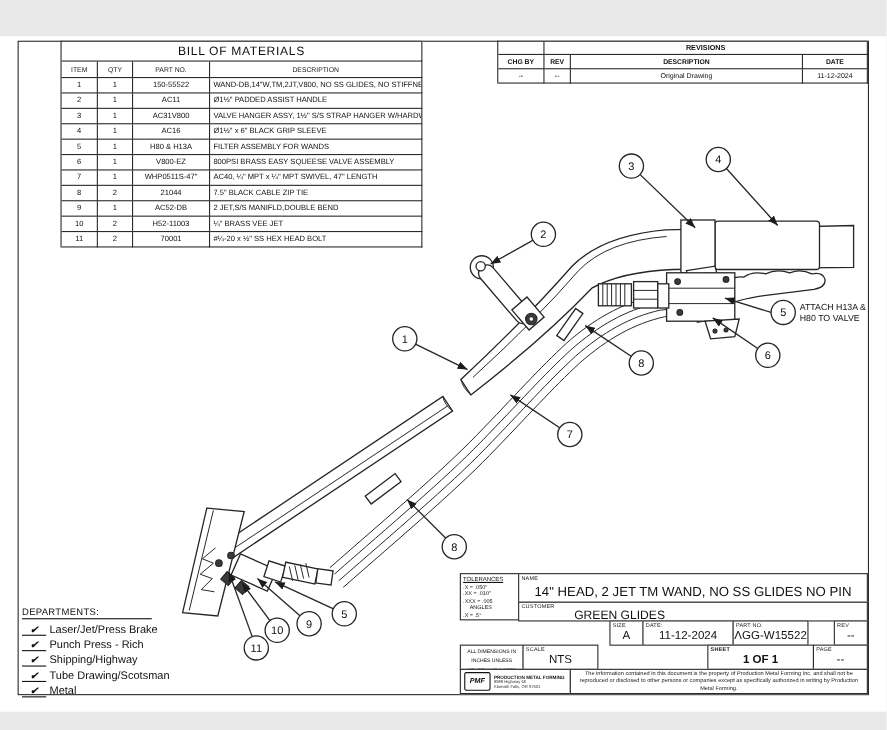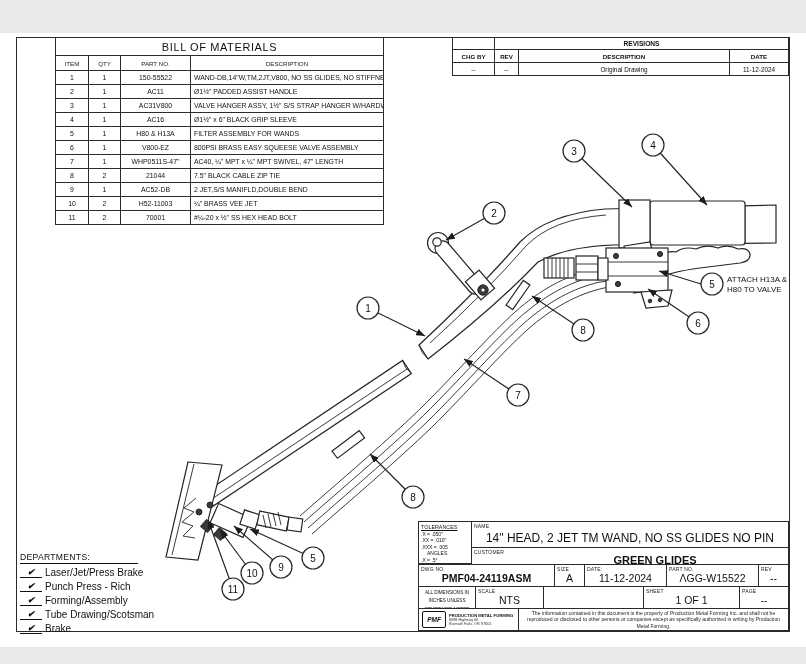--- a/index.html
+++ b/index.html
@@ -46,31 +46,31 @@
   #tblock{position:absolute;left:418px;top:488px;width:371px;height:110px;background:#fff;}
   #tblock .box{position:absolute;border:1px solid #2b2b2b;box-sizing:border-box;background:#fff;}
   .sl{position:absolute;left:2px;top:1px;font-size:5px;color:#222;letter-spacing:.2px;}
   .bv{position:absolute;left:0;right:0;top:7px;text-align:center;font-size:10.5px;}
   #tol{left:0;top:0;width:54px;height:43px;}
   #tol .tt{font-size:5.4px;text-decoration:underline;margin:2px 0 1px 2px;}
   #tol .tl{font-size:5px;margin-left:2px;line-height:6.4px;}
   #nameC{left:53px;top:0;width:318px;height:27px;}
   #nameC .bv{font-size:12px;top:9px;}
   #custC{left:53px;top:26px;width:318px;height:18px;}
-  #custC .bv{font-size:11px;top:6px;text-align:center;left:50px;font-weight:bold;}
+  #custC .bv{font-size:11px;top:6px;text-align:left;left:50px;}
   #dwg{left:0;top:43px;width:137px;height:23px;}
   #size{left:136px;top:43px;width:31px;height:23px;}
   #date{left:166px;top:43px;width:83px;height:23px;}
-  #part{left:248px;top:43px;width:93px;height:23px;}
+  #part{left:248px;top:43px;width:69px;height:23px;}
   #rev{left:340px;top:43px;width:31px;height:23px;}
   #dims{left:0;top:65px;width:58px;height:23px;}
   #dims .dl{font-size:4.6px;text-align:center;line-height:5.4px;margin-top:3px;}
   #scale{left:57px;top:65px;width:69px;height:23px;}
   #drawn{left:125px;top:65px;width:101px;height:23px;}
-  #sheetn{left:225px;top:65px;width:97px;height:23px;}
+  #sheetn{left:225px;top:65px;width:97px;height:23px;font-weight:bold;}
   #page{left:321px;top:65px;width:50px;height:23px;}
   #logo{left:0;top:87px;width:101px;height:23px;display:flex;align-items:center;}
   #logo .mark{width:22px;height:15px;border:1.6px solid #111;border-radius:2px;margin-left:3px;
         display:flex;align-items:center;justify-content:center;font-size:6.5px;font-weight:bold;font-style:italic;}
   #logo .ltxt{margin-left:3px;}
   #logo .co{font-size:4.2px;font-weight:bold;}
   #logo .ad{font-size:3.8px;color:#333;}
   #legal{left:100px;top:87px;width:271px;height:23px;display:flex;align-items:center;}
   #legal .lg{font-size:5.1px;line-height:1.22;text-align:center;padding:0 3px;color:#222;}
 
@@ -306,53 +306,49 @@
     <div class="row">
           <span class="chk">✔</span>
           <span class="lbl">Laser/Jet/Press Brake</span>
         </div>
     <div class="row">
           <span class="chk">✔</span>
           <span class="lbl">Punch Press - Rich</span>
         </div>
     <div class="row">
           <span class="chk">✔</span>
-          <span class="lbl">Forming/Assembly</span>
+          <span class="lbl">Shipping/Highway</span>
         </div>
     <div class="row">
           <span class="chk">✔</span>
           <span class="lbl">Tube Drawing/Scotsman</span>
         </div>
     <div class="row">
           <span class="chk">✔</span>
-          <span class="lbl">Brake</span>
+          <span class="lbl">Metal</span>
         </div>
   </div>
 
   <div id="tblock">
     <div class="box" id="tol">
       <div class="tt">TOLERANCES</div>
       <div class="tl">.X = .050"</div>
       <div class="tl">.XX = .010"</div>
       <div class="tl">.XXX = .005</div>
       <div class="tl" style="margin-left:8px;">ANGLES</div>
       <div class="tl">.X = .5°</div>
     </div>
     <div class="box" id="nameC">
       <div class="sl">NAME</div>
       <div class="bv">14" HEAD, 2 JET TM WAND, NO SS GLIDES NO PIN</div>
     </div>
     <div class="box" id="custC">
       <div class="sl">CUSTOMER</div>
       <div class="bv">GREEN GLIDES</div>
     </div>
-    <div class="box" id="dwg">
-      <div class="sl">DWG NO.</div>
-      <div class="bv" style="font-weight:bold;">PMF04-24119ASM</div>
-    </div>
     <div class="box" id="size">
       <div class="sl">SIZE</div>
       <div class="bv">A</div>
     </div>
     <div class="box" id="date">
       <div class="sl">DATE:</div>
       <div class="bv">11-12-2024</div>
     </div>
     <div class="box" id="part">
       <div class="sl">PART NO.</div>

